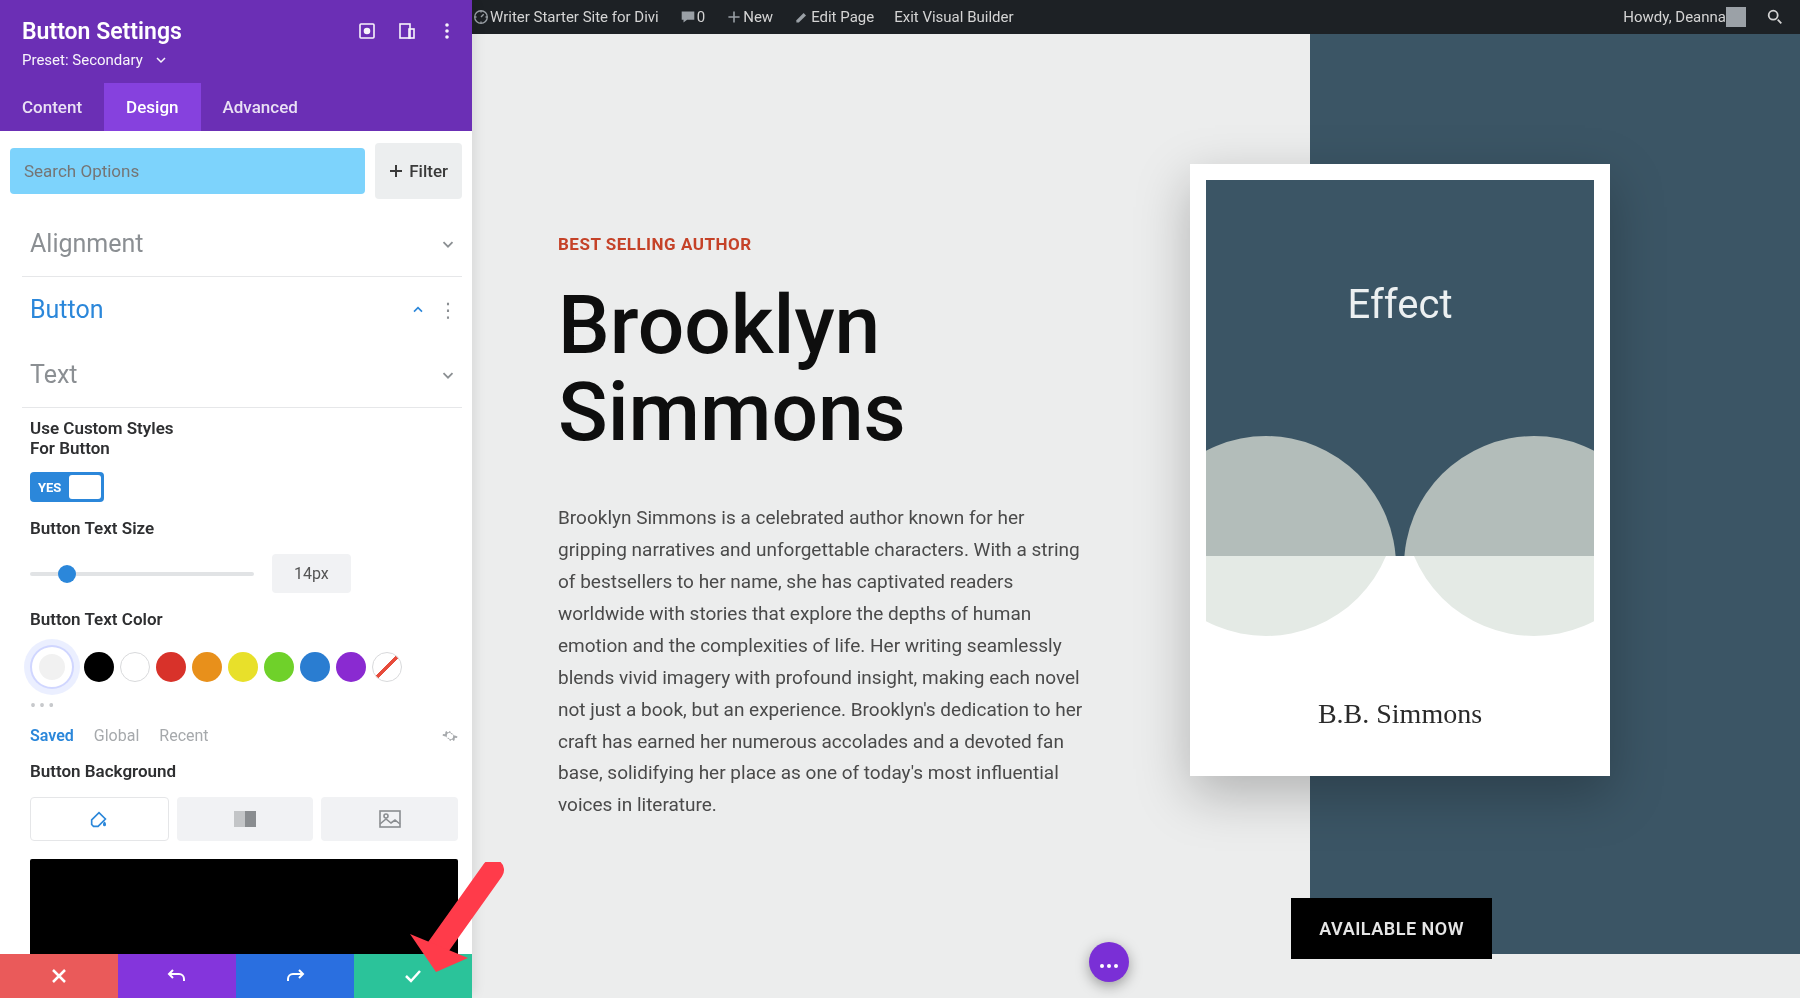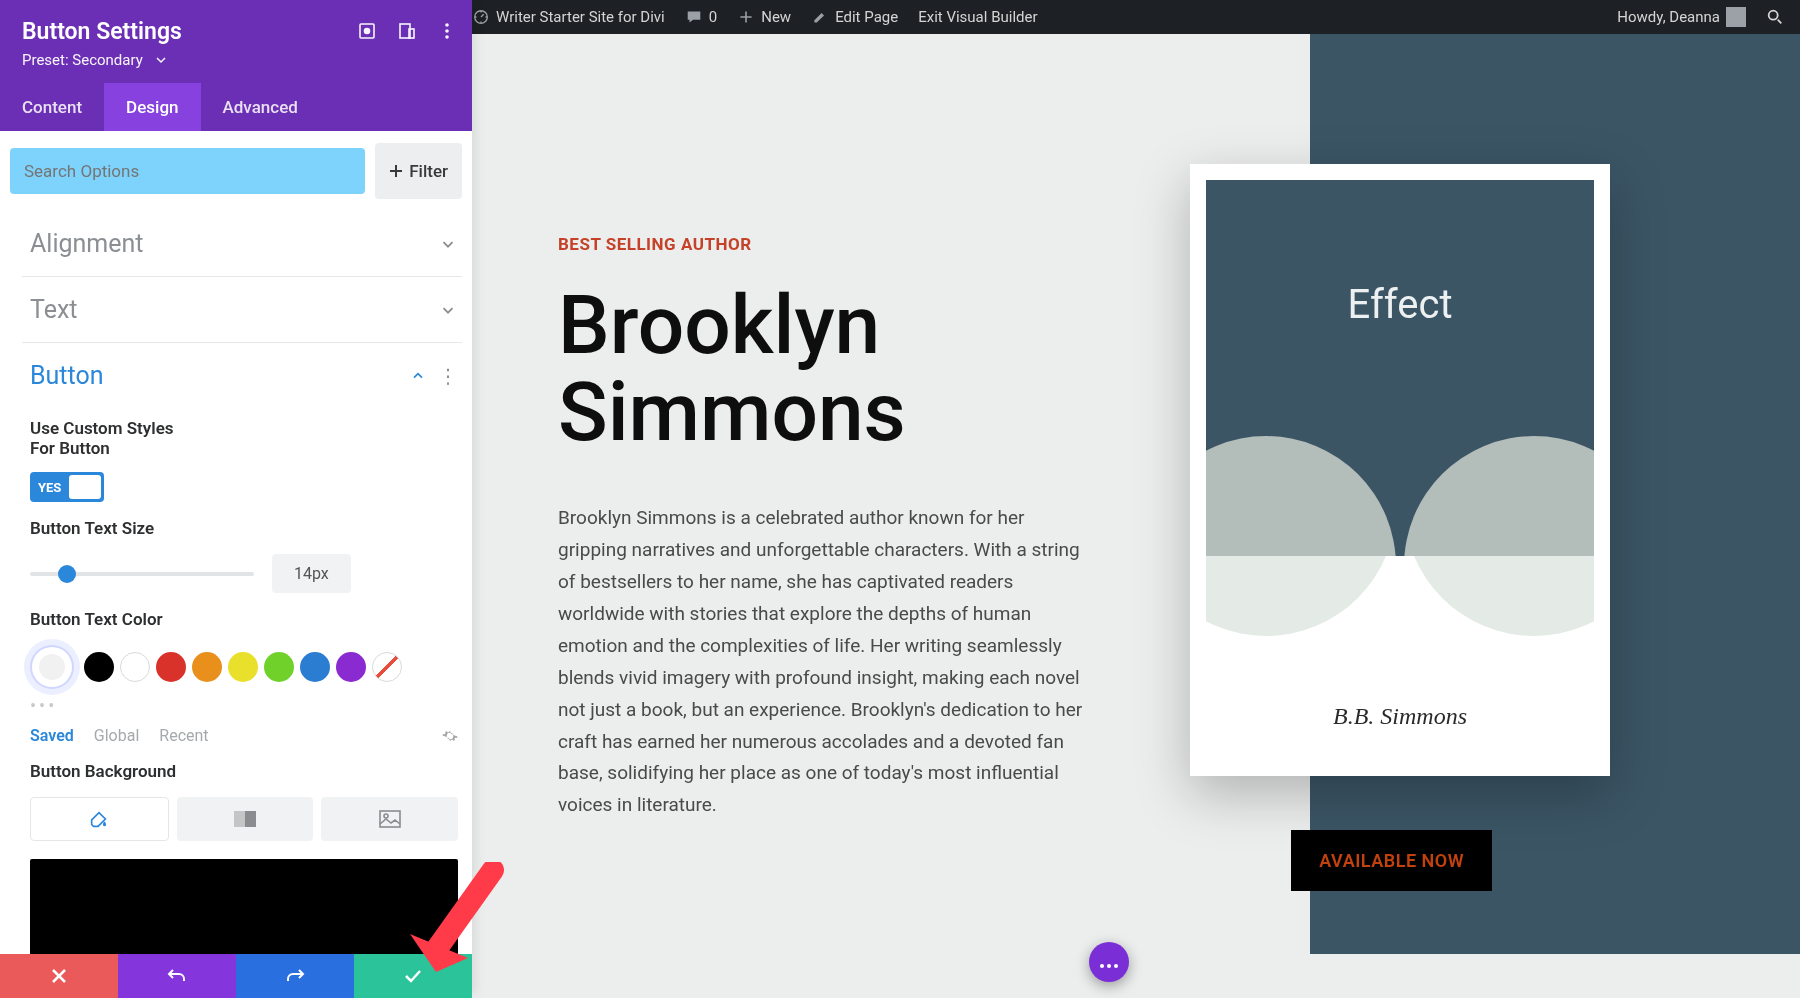--- a/index.html
+++ b/index.html
@@ -1,20 +1,20 @@
 <!DOCTYPE html>
 <html><head>
 <meta charset="utf-8">
 <style>
   * { margin:0; padding:0; box-sizing:border-box; font-family:-apple-system,BlinkMacSystemFont,"Segoe UI",Roboto,sans-serif; }
   body { width:1800px; height:998px; overflow:hidden; background:#fff; position:relative; }
 
   
   .admin-bar { position:absolute; top:0; left:418px; right:0; height:34px; background:#1d2125; display:flex; align-items:center; color:#d4d4d4; font-size:15px; padding:0 6px; }
-  .admin-bar .ab-item { display:flex; align-items:center; padding:0 10px; height:34px; cursor:pointer; gap:6px; }
+  .admin-bar .ab-item { display:flex; align-items:center; padding:0 10px; height:34px; cursor:pointer; }
   .admin-bar .right { margin-left:auto; display:flex; align-items:flex-end; }
   .ab-icon { width:18px; height:18px; display:inline-flex; align-items:center; justify-content:center; }
   .ab-avatar { width:20px; height:20px; background:#9ba1a7; display:inline-block; }
 
   
   .canvas { position:absolute; top:34px; left:418px; right:0; bottom:0; background:#eceded; overflow:hidden; }
   .stripe-dark { position:absolute; top:0; right:0; width:490px; height:920px; background:#3b5565; }
   .content-area { position:absolute; top:0; left:0; right:0; padding:200px 0 0 140px; width:770px; }
   .eyebrow { color:#c54228; font-weight:700; font-size:17px; letter-spacing:.5px; }
   .author-name { font-family:Georgia,serif; font-size:82px; line-height:1.05; color:#0e0e0e; margin-top:28px; font-weight:500; }
@@ -23,23 +23,23 @@
   .book-card { position:absolute; top:130px; right:190px; width:420px; height:612px; background:#fff; box-shadow:0 18px 50px rgba(0,0,0,.25); padding:16px; display:flex; flex-direction:column; }
   .book-top { background:#3b5565; flex:0 0 376px; position:relative; overflow:hidden; display:flex; align-items:flex-start; justify-content:center; }
   .book-title { color:#ecf0f1; font-family:Georgia,serif; font-size:40px; text-align:center; margin-top:50px; line-height:1.25; }
   .petal { position:absolute; width:260px; height:260px; background:#b3bdba; border-radius:50%; }
   .petal.l { bottom:-140px; left:-70px; }
   .petal.r { bottom:-140px; right:-70px; }
   .book-bottom { flex:1; background:#fff; position:relative; display:flex; align-items:flex-end; justify-content:center; padding-bottom:30px; overflow:hidden; }
   .petal2 { position:absolute; width:260px; height:260px; background:#e4eae5; border-radius:50%; top:-180px; }
   .petal2.l { left:-70px; }
   .petal2.r { right:-70px; }
-  .book-author { font-family:Georgia,serif; font-size:24px; color:#2a2a2a; position:relative; z-index:2;font-style:italic; }
-
-  .avail-btn { position:absolute; top:796px; right:308px; background:#000; color:#c2410c; font-size:18px; font-weight:600; letter-spacing:.5px; padding:20px 28px; cursor:pointer; }
+  .book-author { font-family:Georgia,serif; font-size:28px; color:#2a2a2a; position:relative; z-index:2; }
+
+  .avail-btn { position:absolute; top:864px; right:308px; background:#000; color:#e5e5e5; font-size:18px; font-weight:600; letter-spacing:.5px; padding:20px 28px; cursor:pointer; }
 
   .fab { position:absolute; bottom:16px; left:50%; transform:translateX(-50%); width:40px; height:40px; border-radius:50%; background:#7a2fd6; box-shadow:0 4px 14px rgba(0,0,0,.35); display:flex; align-items:center; justify-content:center; cursor:pointer; }
   .fab-dots span{ width:4px;height:4px;background:#fff;border-radius:50%;display:inline-block;margin:0 1.5px; }
 
   
   .arrow { position:absolute; left:398px; bottom:16px; width:110px; height:120px; pointer-events:none; z-index:50; }
 
   
   .panel { position:absolute; top:0; left:0; width:472px; height:100%; background:#fff; display:flex; flex-direction:column; box-shadow:8px 0 10px -4px rgba(0,0,0,.08); }
   .panel-head { background:#6b2fb5; color:#fff; padding:18px 22px 14px; position:relative; }
@@ -259,35 +259,35 @@
   </div>
 
   <div class="scroll">
     <div class="section-head">
       <span>Alignment</span>
       <svg class="chev" viewBox="0 0 20 20" width="18" height="18">
           <path d="M5 8l5 5 5-5" fill="none" stroke="#8b8f93" stroke-width="2"></path>
         </svg>
     </div>
 
-    <div class="section-head">
-      <span>Text</span>
-      <svg class="chev" viewBox="0 0 20 20" width="18" height="18">
-          <path d="M5 8l5 5 5-5" fill="none" stroke="#8b8f93" stroke-width="2"></path>
-        </svg>
-    </div>
-
     <div class="section-head open">
       <span>Button</span>
       <span class="controls">
         <svg viewBox="0 0 20 20" width="16" height="16">
             <path d="M5 12l5-5 5 5" fill="none" stroke="#2b87da" stroke-width="2"></path>
           </svg>
         <span class="dots-v">⋮</span>
       </span>
+    </div>
+
+    <div class="section-head">
+      <span>Text</span>
+      <svg class="chev" viewBox="0 0 20 20" width="18" height="18">
+          <path d="M5 8l5 5 5-5" fill="none" stroke="#8b8f93" stroke-width="2"></path>
+        </svg>
     </div>
 
     <div class="opt-block">
       <div class="opt-label" style="max-width:170px">Use Custom Styles For Button</div>
       <div class="toggle">
         <span class="t-label">YES</span>
         <span class="knob"></span>
       </div>
     </div>
 

